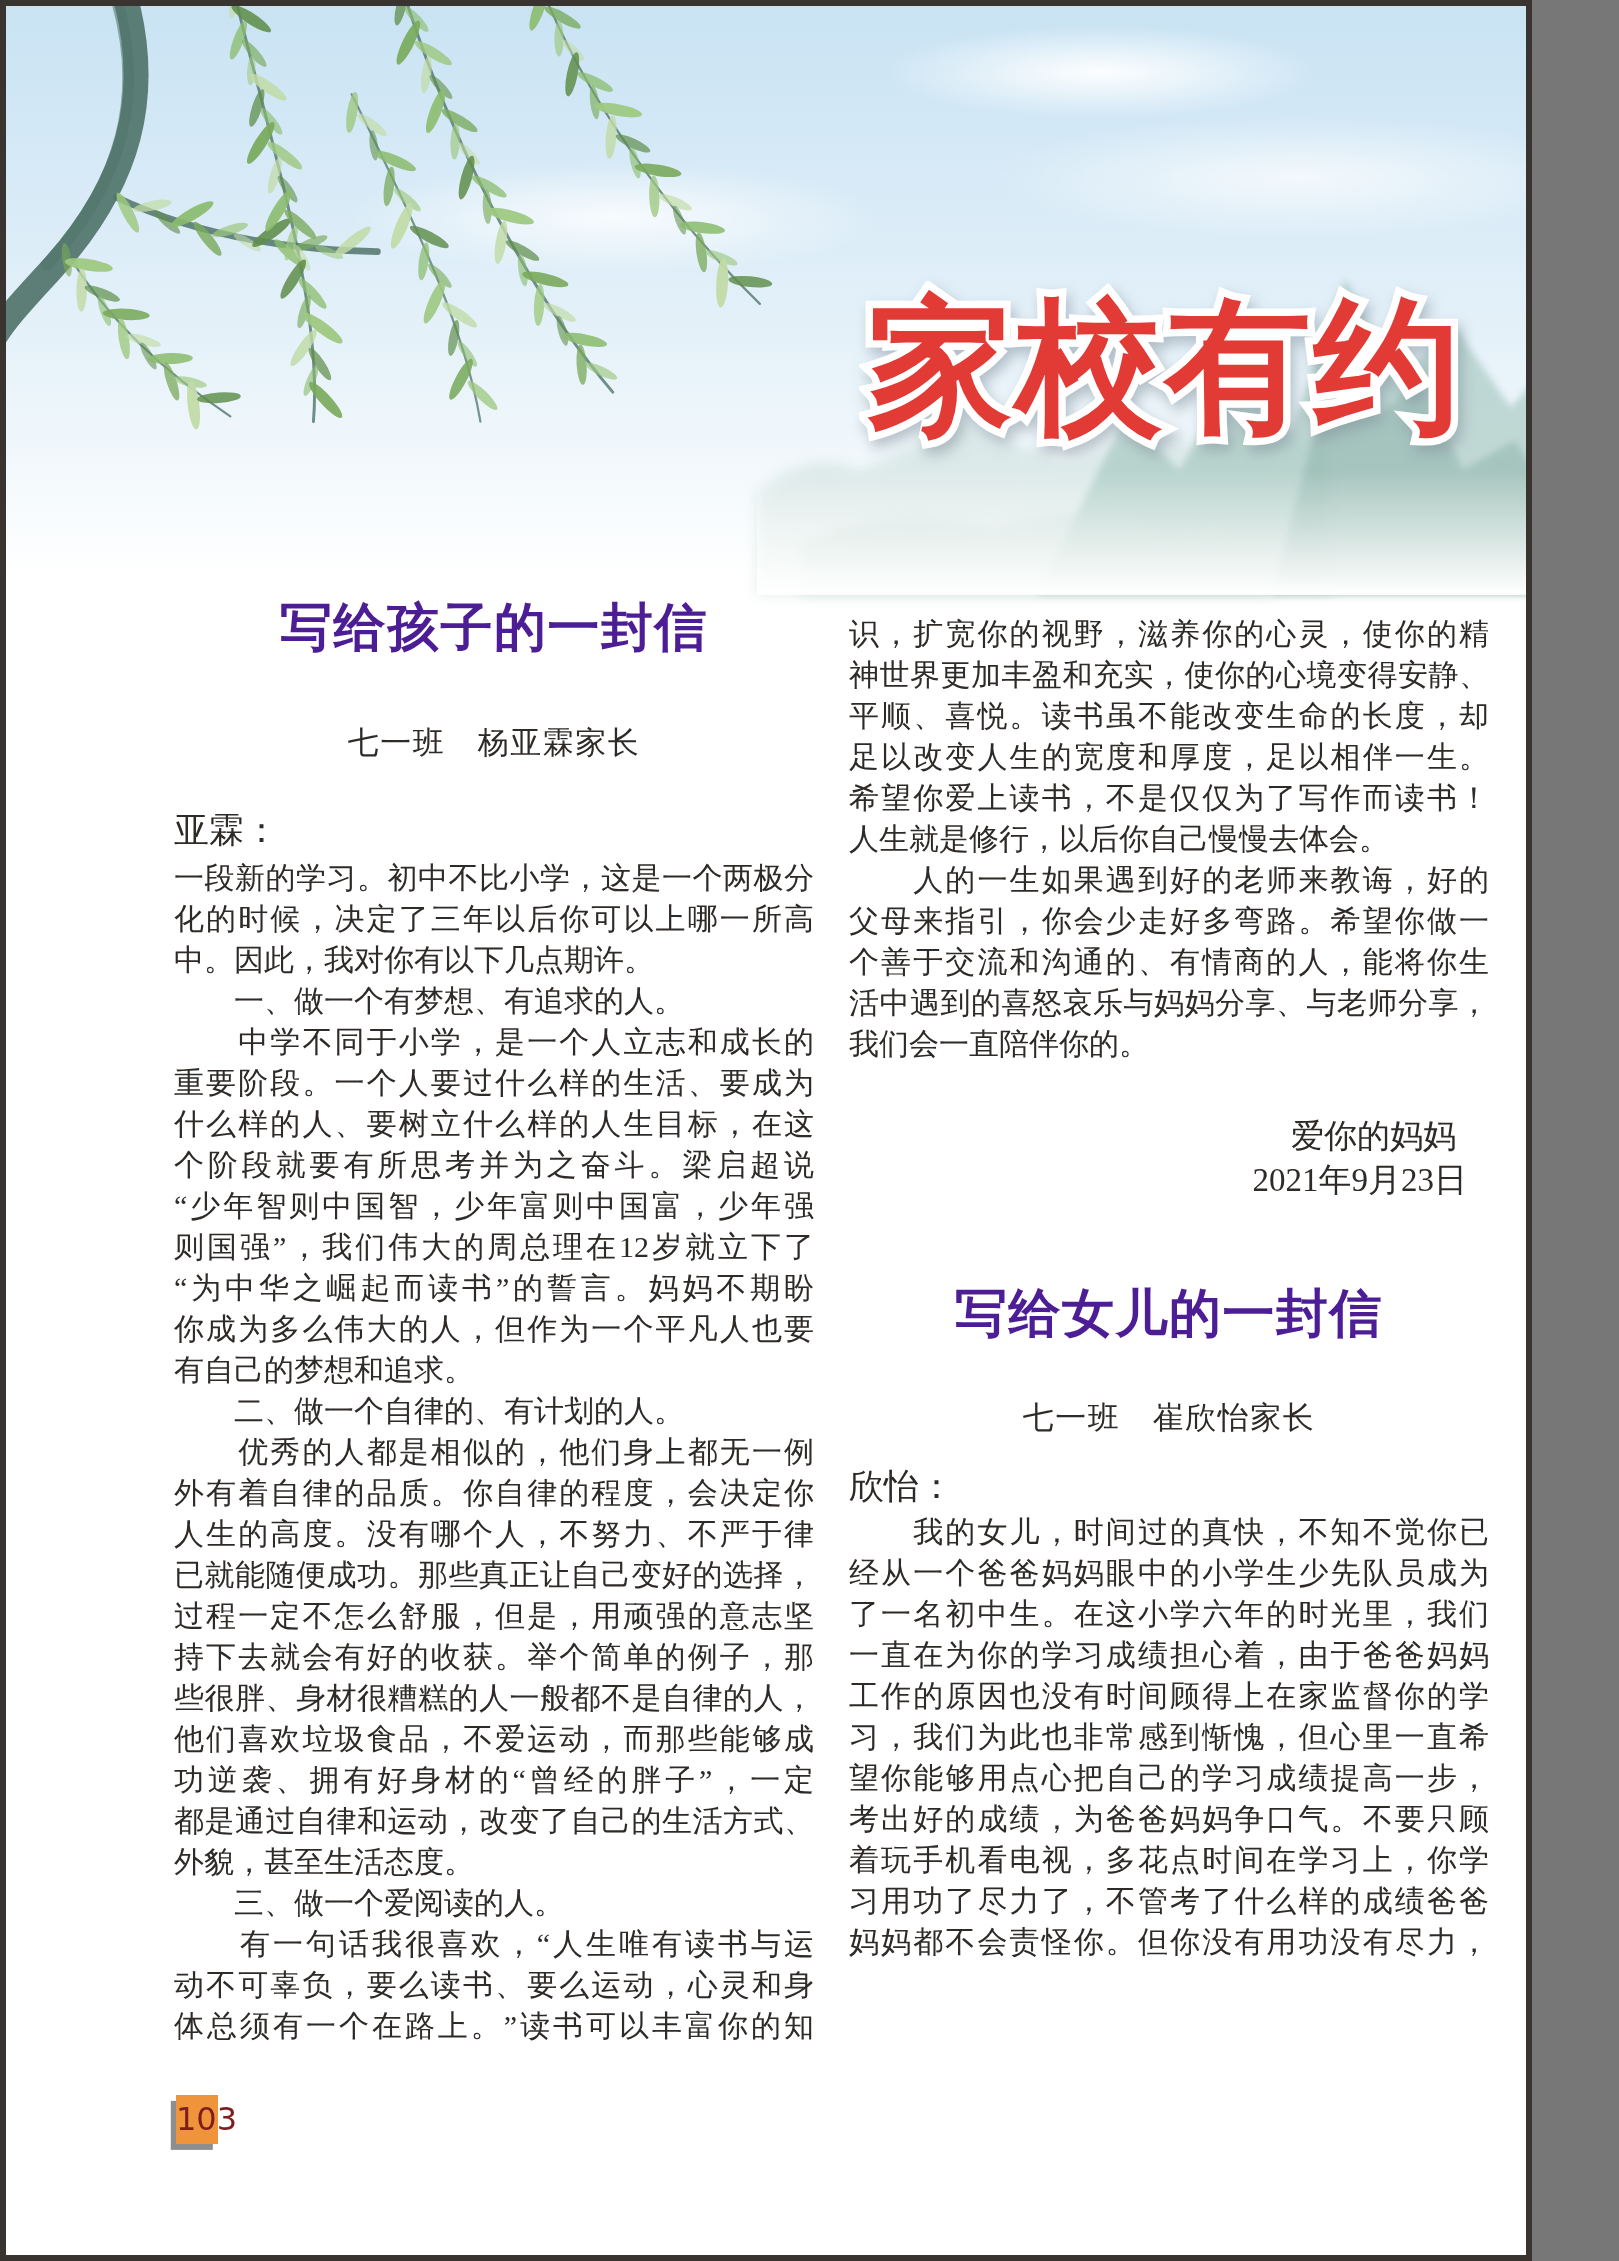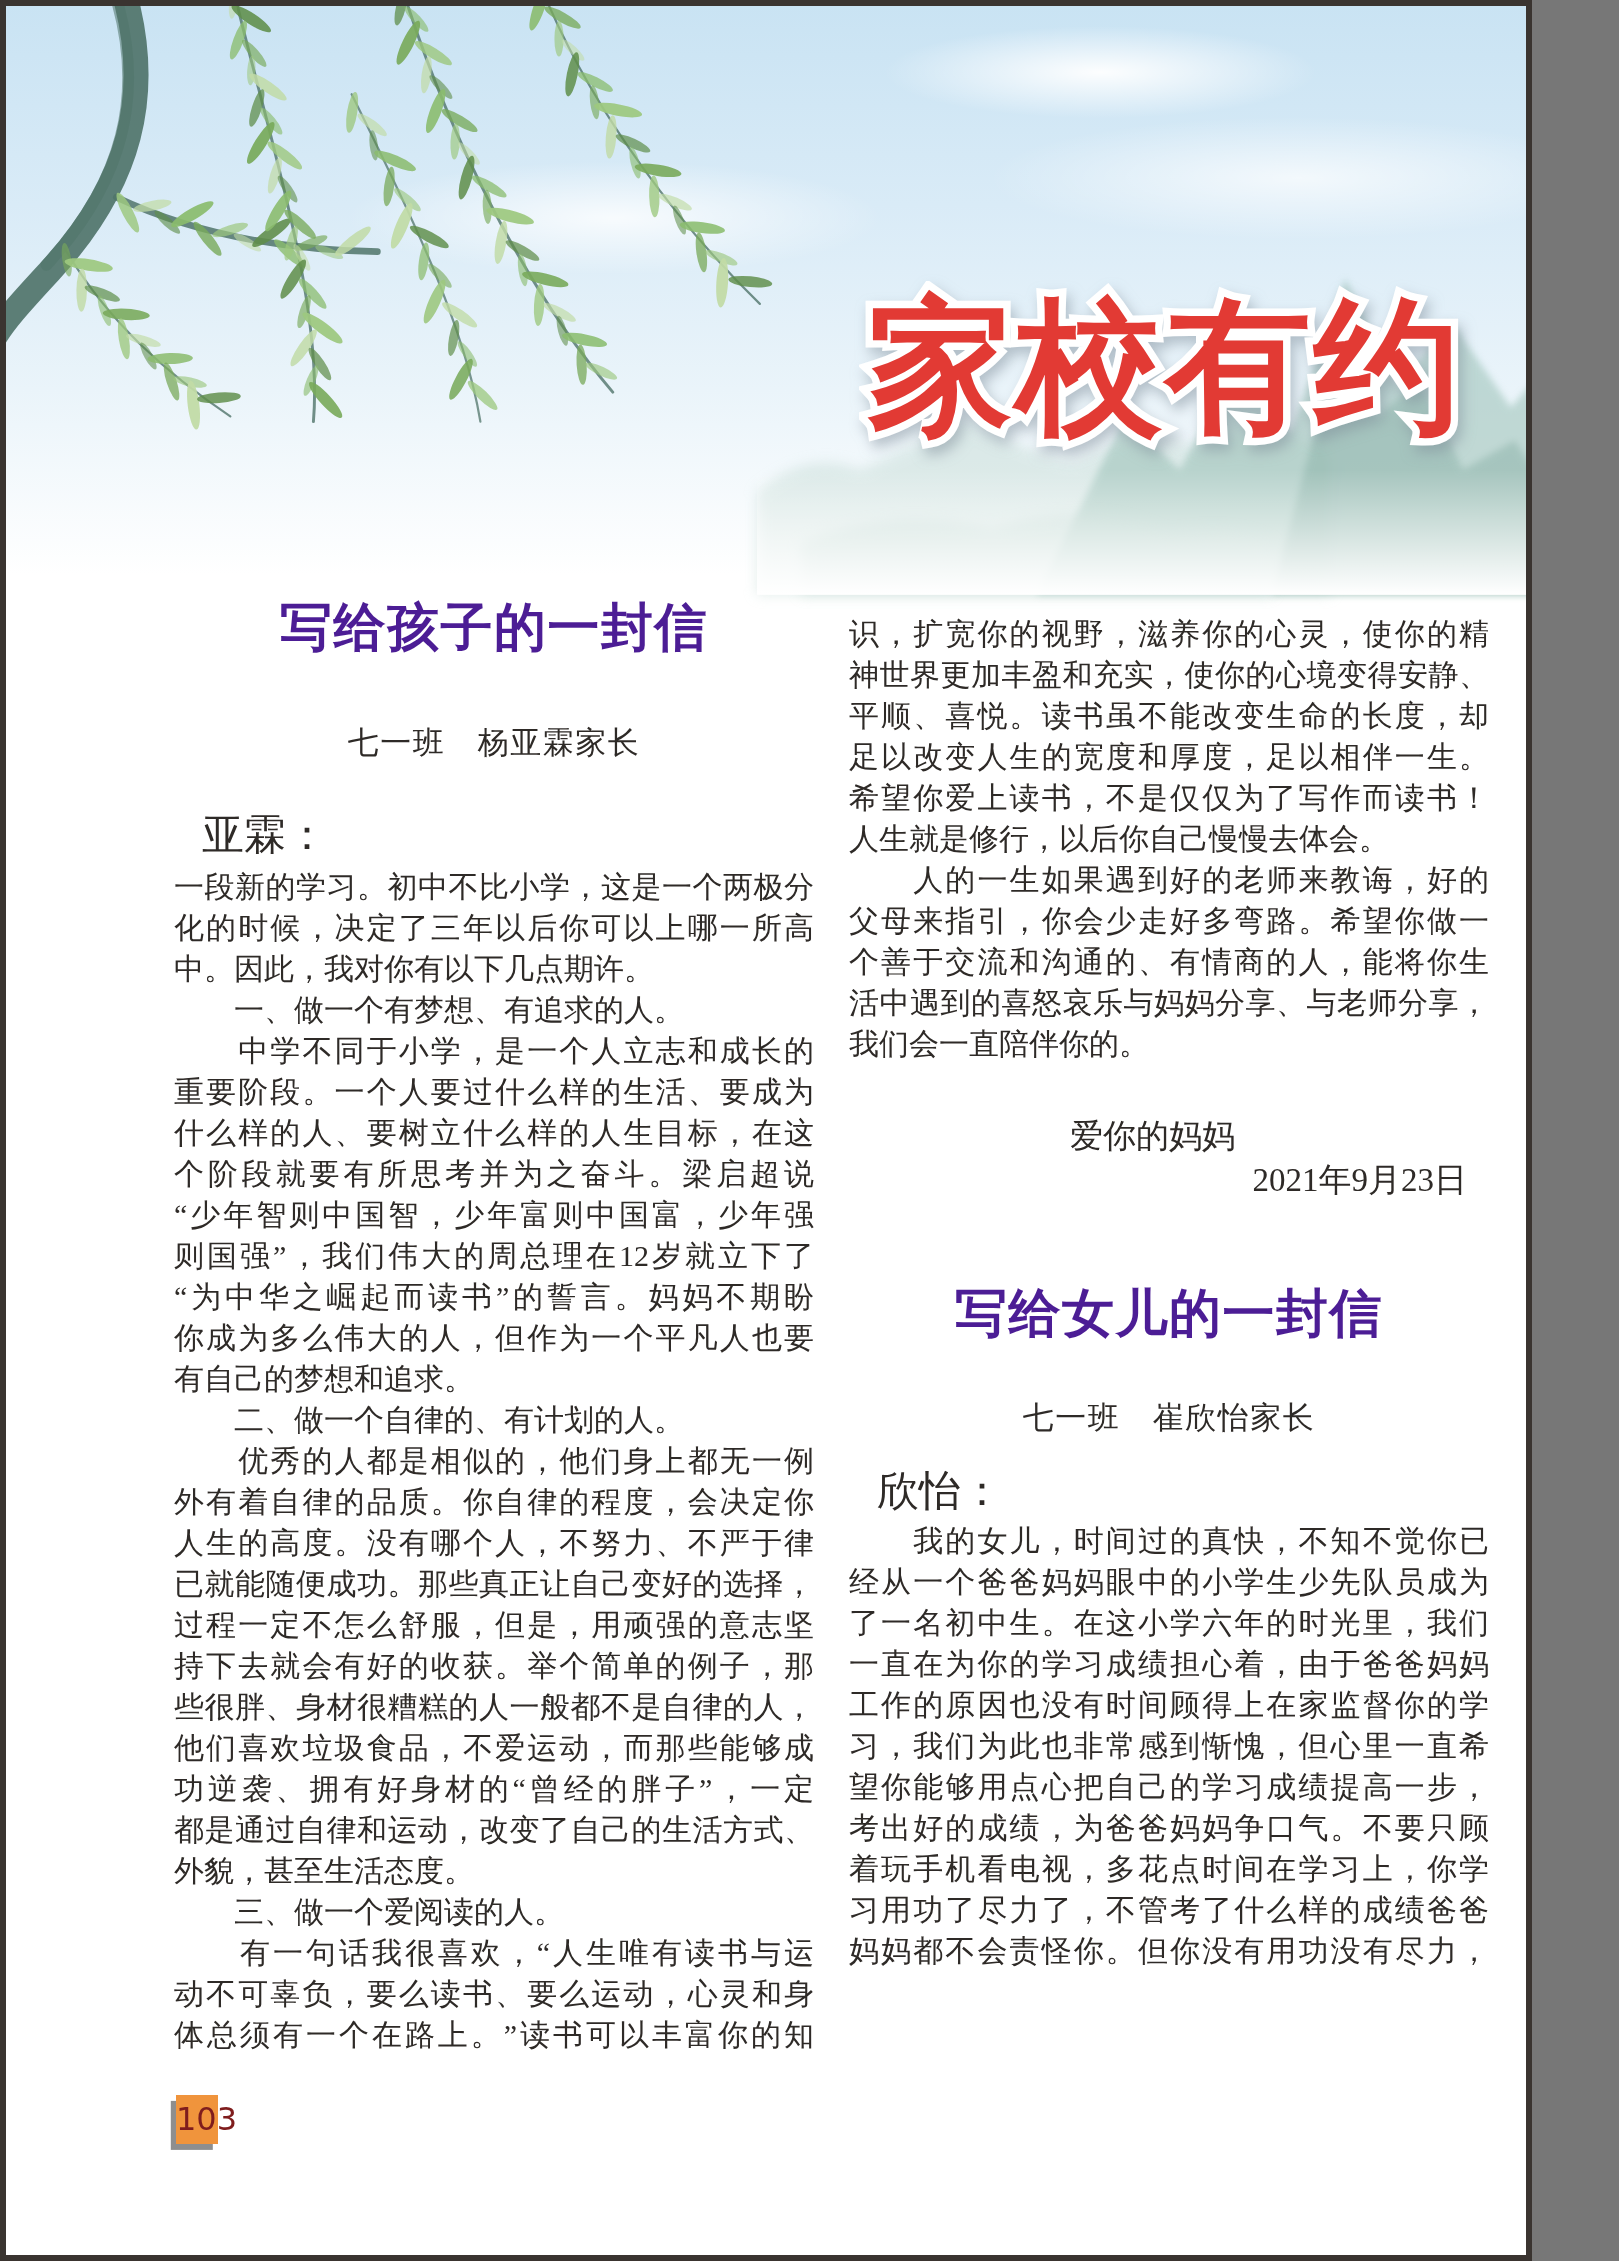--- a/index.html
+++ b/index.html
@@ -40,28 +40,28 @@
   .ht-fill{color:var(--header_red,#e23a34);}
   
   .col{position:absolute;width:640px;}
   .col-left{left:168px;top:593px;}
   .col-right{left:843px;top:607px;}
   .letter-title{
     margin:0;text-align:center;font-size:52px;line-height:1.1;
     font-weight:600;color:#4c1d95;letter-spacing:1.5px;
   }
   .byline{text-align:center;font-size:31px;line-height:1.25;letter-spacing:1.5px;}
-  .salutation{font-size:42px;line-height:1.25;margin-left:28px;}
+  .salutation{font-size:35px;line-height:1.25;}
   .textblock{font-size:30px;}
   .textline{line-height:41px;white-space:pre;}
   .textline.full{white-space:normal;text-align:justify;text-align-last:justify;}
   .c1-byline{margin-top:68px;}
   .c1-salut{margin-top:46px;}
   .c1-body{margin-top:4.4px;}
-  .signature{margin-top:52px;font-size:33px;line-height:41px;text-align:center;padding-right:33px;}
+  .signature{margin-top:52px;font-size:33px;line-height:41px;text-align:right;padding-right:33px;}
   .date{margin-top:2.9px;font-size:33px;line-height:41px;text-align:right;padding-right:22px;}
   .l2-title{margin-top:84px;}
   .l2-byline{margin-top:57px;}
   .l2-salut{margin-top:27px;}
   .l2-body{margin-top:2.9px;}
   
   .page-num{
     position:absolute;left:170px;top:2089px;width:42px;height:49px;
     background:var(--page_num_bg,#f0943c);
     box-shadow:-5.2px 5.9px 0 var(--page_num_shadow,#8e8e8e);

